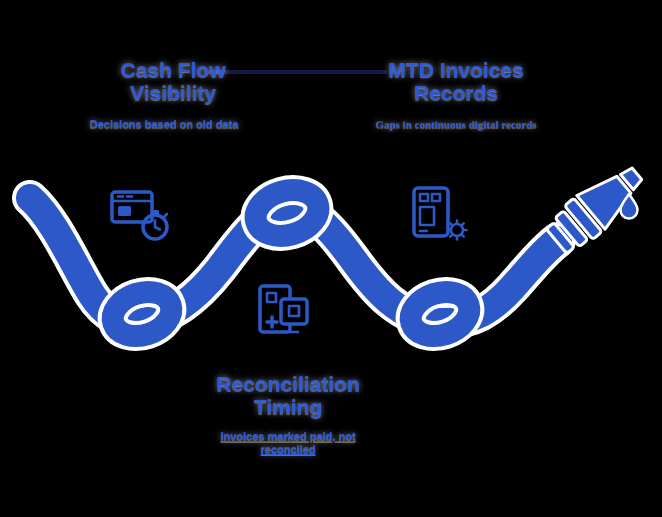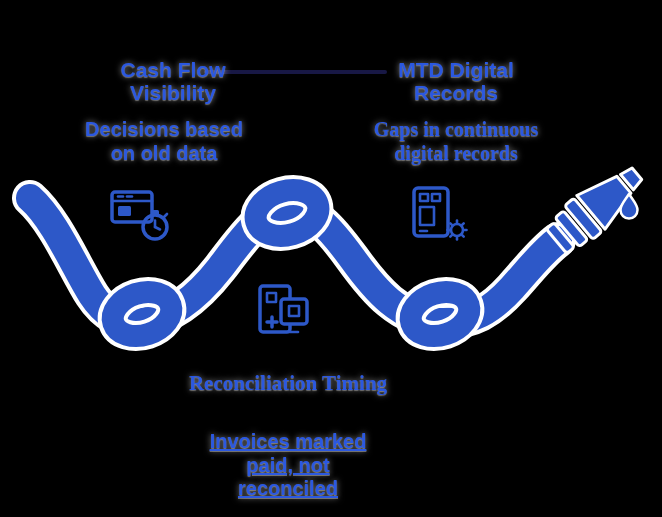--- a/index.html
+++ b/index.html
@@ -15,24 +15,24 @@
   .hose-blue{fill:none;stroke:var(--hose);stroke-linecap:round;}
   .noz{fill:var(--hose);stroke:var(--outline);stroke-width:3;stroke-linejoin:round;}
   .drop{fill:var(--hose);stroke:var(--outline);stroke-width:2.5;stroke-linejoin:round;}
   .ic{fill:none;stroke:var(--hose);stroke-width:3.5;stroke-linecap:round;stroke-linejoin:round;}
   .ic-thin{fill:none;stroke:var(--hose);stroke-width:2.6;stroke-linecap:round;stroke-linejoin:round;}
   .ic-fill{fill:var(--hose);stroke:none;}
   .ic-mask{fill:var(--bg);stroke:var(--hose);stroke-width:3.5;stroke-linejoin:round;}
   .label{position:absolute;transform:translateX(-50%);text-align:center;color:var(--text);
          text-shadow:0 0 6px rgba(255,255,255,.55),0 1px 1px rgba(255,255,255,.35);}
   .label h2{margin:0;font-size:21px;font-weight:700;line-height:1.1;}
-  .label p{margin:0;font-size:20px;font-weight:700;line-height:1.18;text-align:center;}
+  .label p{margin:0;font-size:11px;font-weight:700;line-height:1.18;text-align:center;}
   .t1{left:173px;top:58px;width:130px;}
   .t2{left:456px;top:58px;width:150px;}
-  .t3{left:288px;top:372px;width:200px;font-family:Liberation Serif, serif;}
+  .t3{left:288px;top:372px;width:200px;}
   .s1{left:164px;top:118px;width:160px;}
   .s2{left:456px;top:118px;width:170px;font-family:Liberation Serif, serif;}
   .s3{left:288px;top:430px;width:175px;text-decoration:underline;}
   .connector{position:absolute;left:204px;top:70px;width:183px;height:4px;background:var(--connector);border-radius:2px;}
 </style>
 </head>
 <body>
 
 <div class="canvas">
 
@@ -114,21 +114,21 @@
   <div class="connector"></div>
 
   <div class="label t1">
     <h2>Cash Flow Visibility</h2>
   </div>
   <div class="label s1">
     <p>Decisions based on old data</p>
   </div>
 
   <div class="label t2">
-    <h2>MTD Digital Records</h2>
+    <h2>MTD Invoices Records</h2>
   </div>
   <div class="label s2">
     <p>Gaps in continuous digital records</p>
   </div>
 
   <div class="label t3">
     <h2>Reconciliation Timing</h2>
   </div>
   <div class="label s3">
     <p>Invoices marked paid, not reconciled</p>

